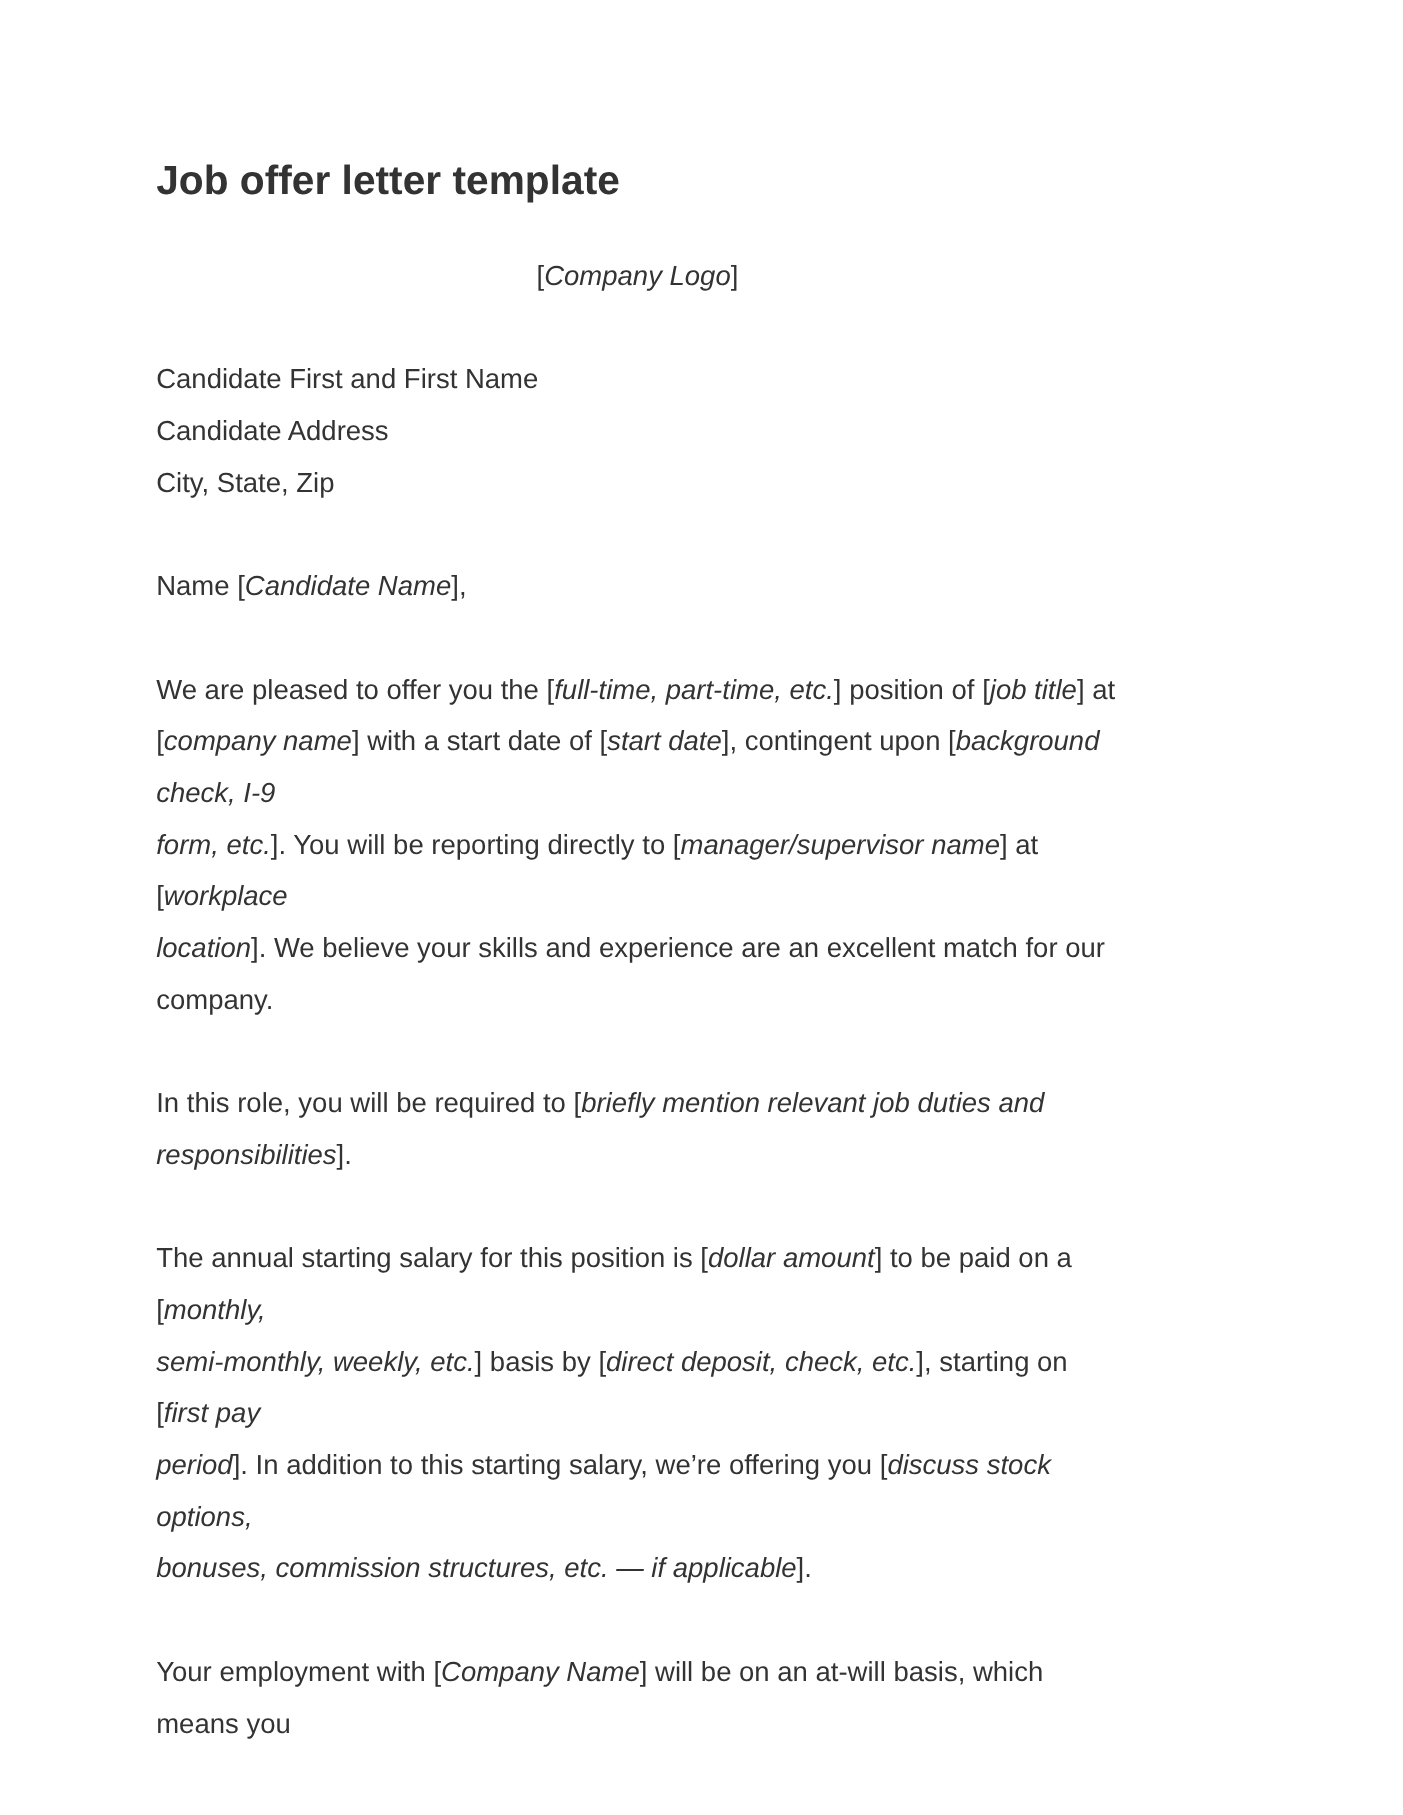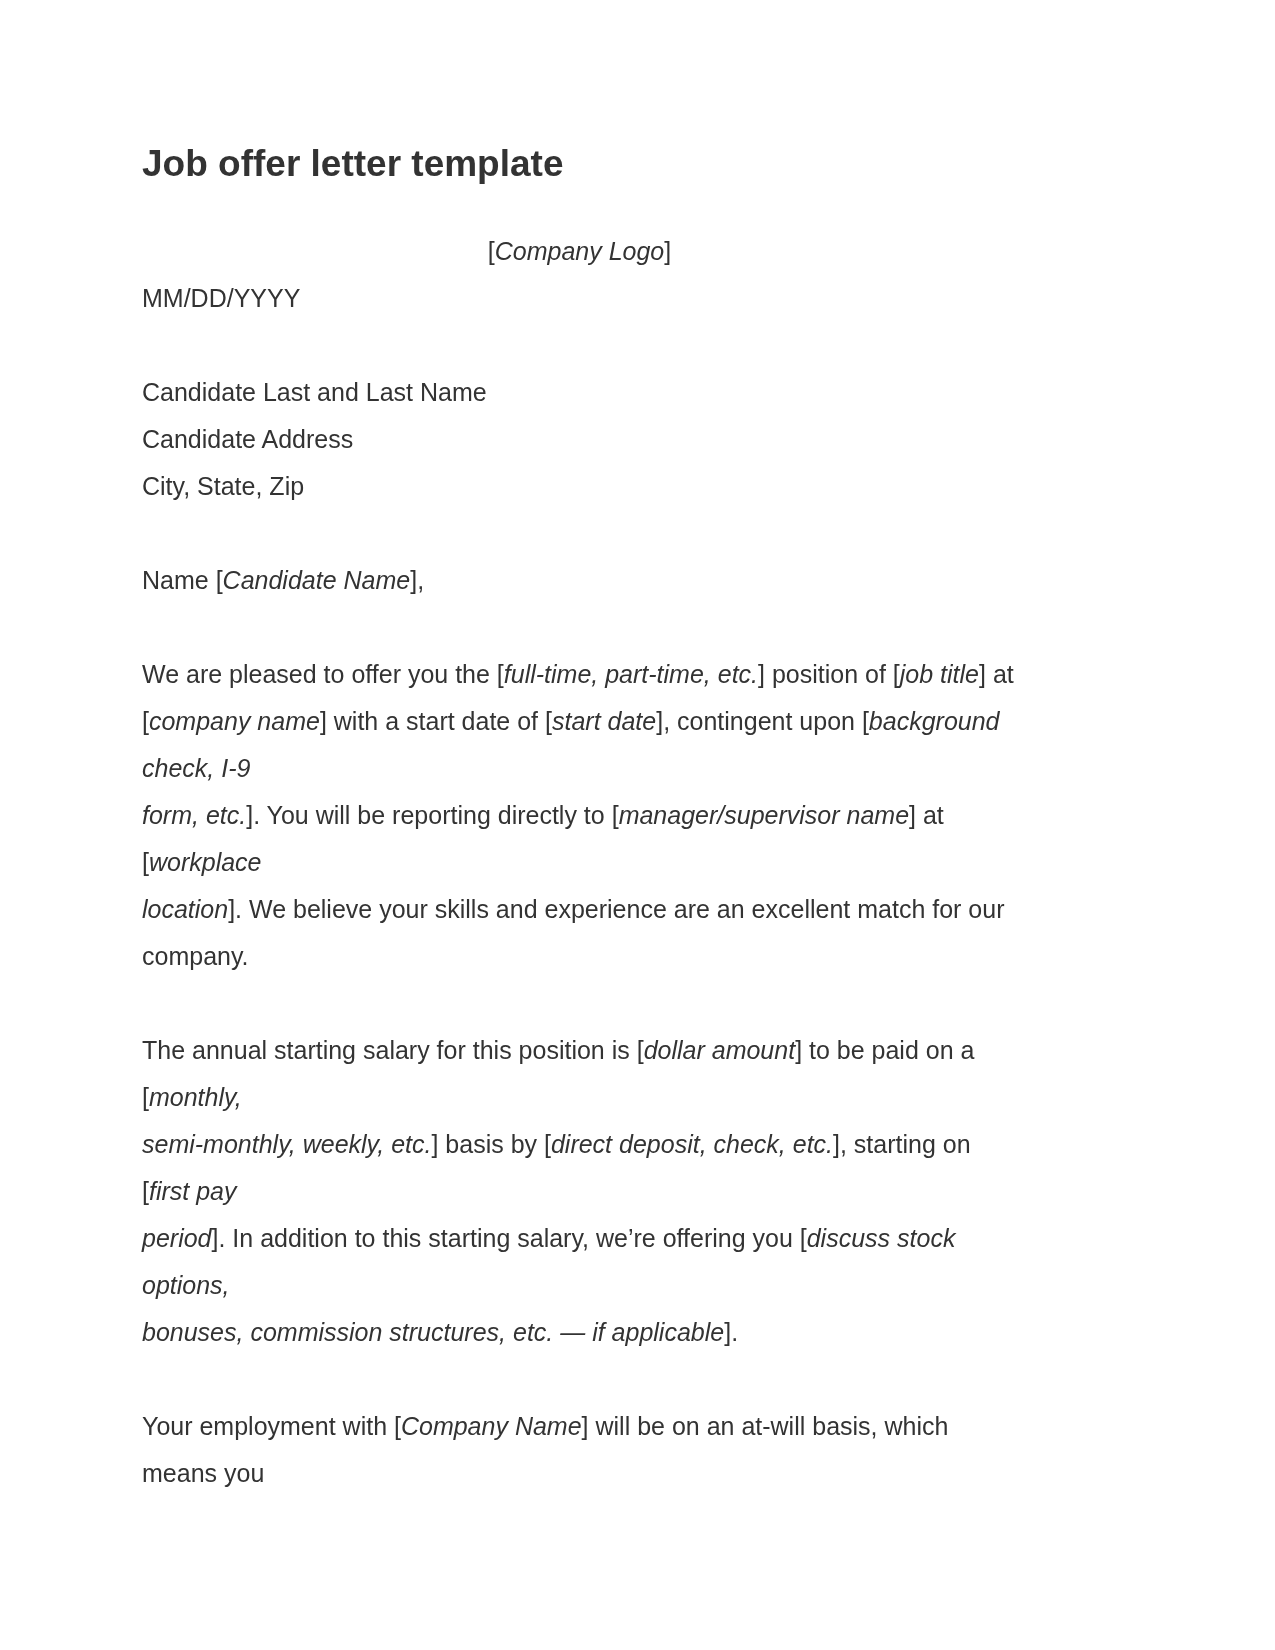--- a/index.html
+++ b/index.html
@@ -45,30 +45,30 @@
 </style>
 </head>
 <body style="background: rgb(255, 255, 255);">
 
 <div class="page" style="color: rgb(51, 51, 51); background: rgb(255, 255, 255);">
 
   <h1 class="doc-title">Job offer letter template</h1>
 
   <p class="line right"><span>[</span><span class="it">Company Logo</span><span>]</span></p>
 
-  <p class="line"><span>MM/DD/YYYY</span></p>
 
-  <p class="line block-gap"><span>Candidate Last and Last Name</span></p>
+  <p class="line block-gap"><span>Candidate First and First Name</span></p>
 
   <p class="line"><span>Candidate Address</span></p>
 
   <p class="line"><span>City, State, Zip</span></p>
 
   <p class="line block-gap"><span>Name [</span><span class="it">Candidate Name</span><span>],</span></p>
 
   <p class="para"><span>We are pleased to offer you the [</span><span class="it">full-time, part-time, etc.</span><span>] position of [</span><span class="it">job title</span><span>] at</span><br><span>[</span><span class="it">company name</span><span>] with a start date of [</span><span class="it">start date</span><span>], contingent upon [</span><span class="it">background check, I-9</span><br><span class="it">form, etc.</span><span>]. You will be reporting directly to [</span><span class="it">manager/supervisor name</span><span>] at [</span><span class="it">workplace</span><br><span class="it">location</span><span>]. We believe your skills and experience are an excellent match for our</span><br><span>company.</span></p>
 
+  <p class="para"><span>In this role, you will be required to [</span><span class="it">briefly mention relevant job duties and</span><br><span class="it">responsibilities</span><span>].</span></p>
 
   <p class="para"><span>The annual starting salary for this position is [</span><span class="it">dollar amount</span><span>] to be paid on a [</span><span class="it">monthly,</span><br><span class="it">semi-monthly, weekly, etc.</span><span>] basis by [</span><span class="it">direct deposit, check, etc.</span><span>], starting on [</span><span class="it">first pay</span><br><span class="it">period</span><span>]. In addition to this starting salary, we’re offering you [</span><span class="it">discuss stock options,</span><br><span class="it">bonuses, commission structures, etc. — if applicable</span><span>].</span></p>
 
   <p class="para"><span>Your employment with [</span><span class="it">Company Name</span><span>] will be on an at-will basis, which means you</span><br><br></p>
 
 </div>
 
 </body></html>

